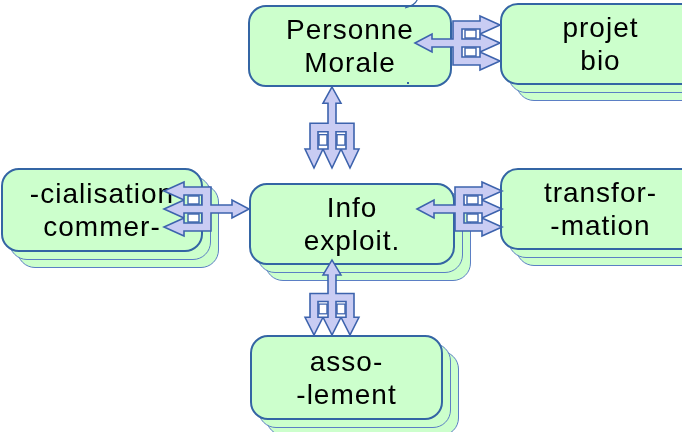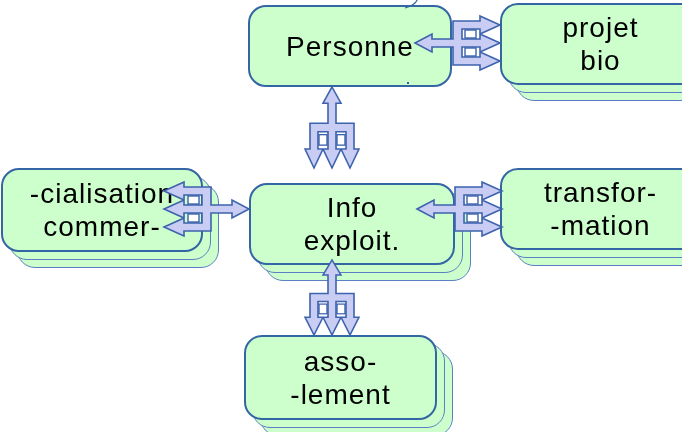--- a/index.html
+++ b/index.html
@@ -21,37 +21,38 @@
     justify-content:center;align-items:center;
     font-size:28px;line-height:33px;letter-spacing:1px;color:#000;
   }
   .label div{white-space:nowrap;}
 
   #n-personne-morale{left:248px;top:5px;width:166px;height:82px;}
   #n-projet-bio     {left:500px;top:3px;width:163px;height:82px;text-align:center;}
   #n-commercialisation{left:1px;top:168px;width:164px;height:84px;}
   #n-info-exploit   {left:249px;top:183px;width:168px;height:82px;}
   #n-transformation {left:500px;top:168px;width:163px;height:82px;}
-  #n-assolement     {left:244px;top:335px;width:155px;height:85px;}
+  #n-assolement     {left:250px;top:335px;width:155px;height:85px;}
 
   
   .arrows{position:absolute;left:0;top:0;}
   .arrow-body{fill:#c9ccf3;stroke:#3d63ad;stroke-width:1.6;stroke-linejoin:miter;}
   .arrow-hole{fill:#ffffff;stroke:#3d63ad;stroke-width:1.4;}
   .artifact{stroke:#3465a4;fill:none;stroke-width:1.2;}
 </style>
 </head>
 <body>
 
 <div class="stage">
 
   <div class="node" id="n-personne-morale">
     <div class="layer front">
       <div class="label">
         <div>Personne</div>
+        <div>Morale</div>
       </div>
     </div>
   </div>
 
   <div class="node" id="n-projet-bio">
     <div class="layer b2"></div>
     <div class="layer b1"></div>
     <div class="layer front">
       <div class="label">
         <div>projet</div>

